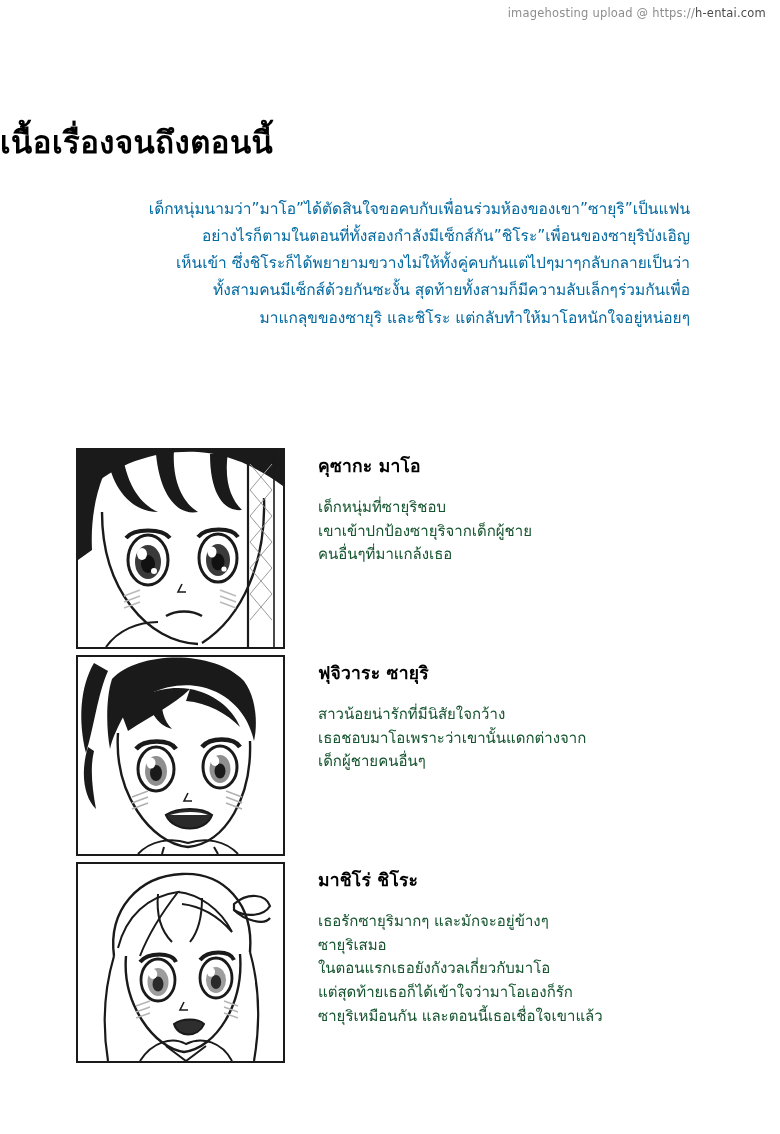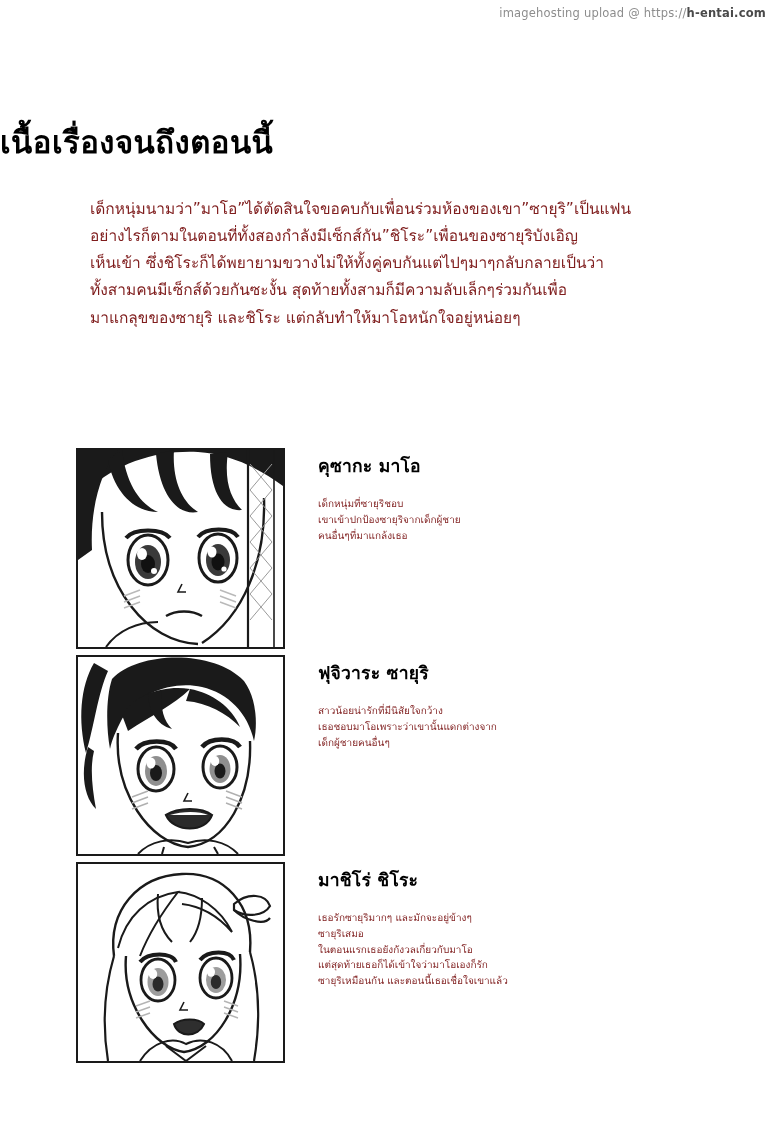--- a/index.html
+++ b/index.html
@@ -21,21 +21,21 @@
     position: absolute;
     top: 6px;
     right: 14px;
     font-size: 11.5px;
     color: #8d8d8d;
     letter-spacing: 0.2px;
     white-space: nowrap;
   }
   .watermark .wm-host {
     color: #4a4a4a;
-    font-weight: bold;
+    font-weight: normal;
     text-align: right;
   }
 
   
   .page {
     position: absolute;
     top: 28px;
     left: 0;
     width: 780px;
     height: 1106px;
@@ -54,24 +54,24 @@
     letter-spacing: 0.5px;
     line-height: 1.25;
   }
 
   
   .synopsis {
     position: absolute;
     top: 168px;
     left: 90px;
     width: 600px;
-    text-align: left;
+    text-align: right;
     font-size: 15.5px;
     line-height: 1.75;
-    color: #7f1d1d;
+    color: #0369a1;
   }
   .synopsis div {
     white-space: nowrap;
   }
 
   
   .chars {
     position: absolute;
     top: 420px;
     left: 0;
@@ -100,23 +100,23 @@
     top: 4px;
     width: 430px;
   }
   .char-name {
     font-size: 17.5px;
     font-weight: bold;
     margin-bottom: 16px;
     letter-spacing: 0.2px;
   }
   .char-desc {
-    font-size: 10px;
+    font-size: 15px;
     line-height: 1.58;
-    color: #7f1d1d;
+    color: #14532d;
   }
   .char-desc div { white-space: nowrap; }
 </style>
 </head>
 <body>
 
 <div class="watermark">
   <span>imagehosting upload @ https://</span><span class="wm-host">h-entai.com</span>
 </div>
 

